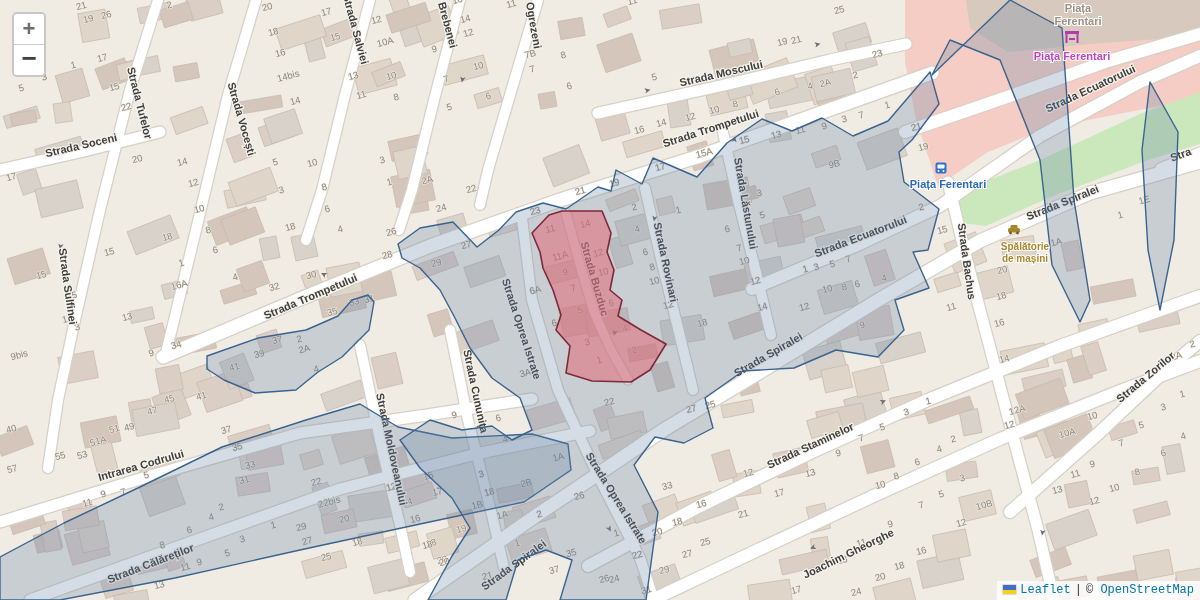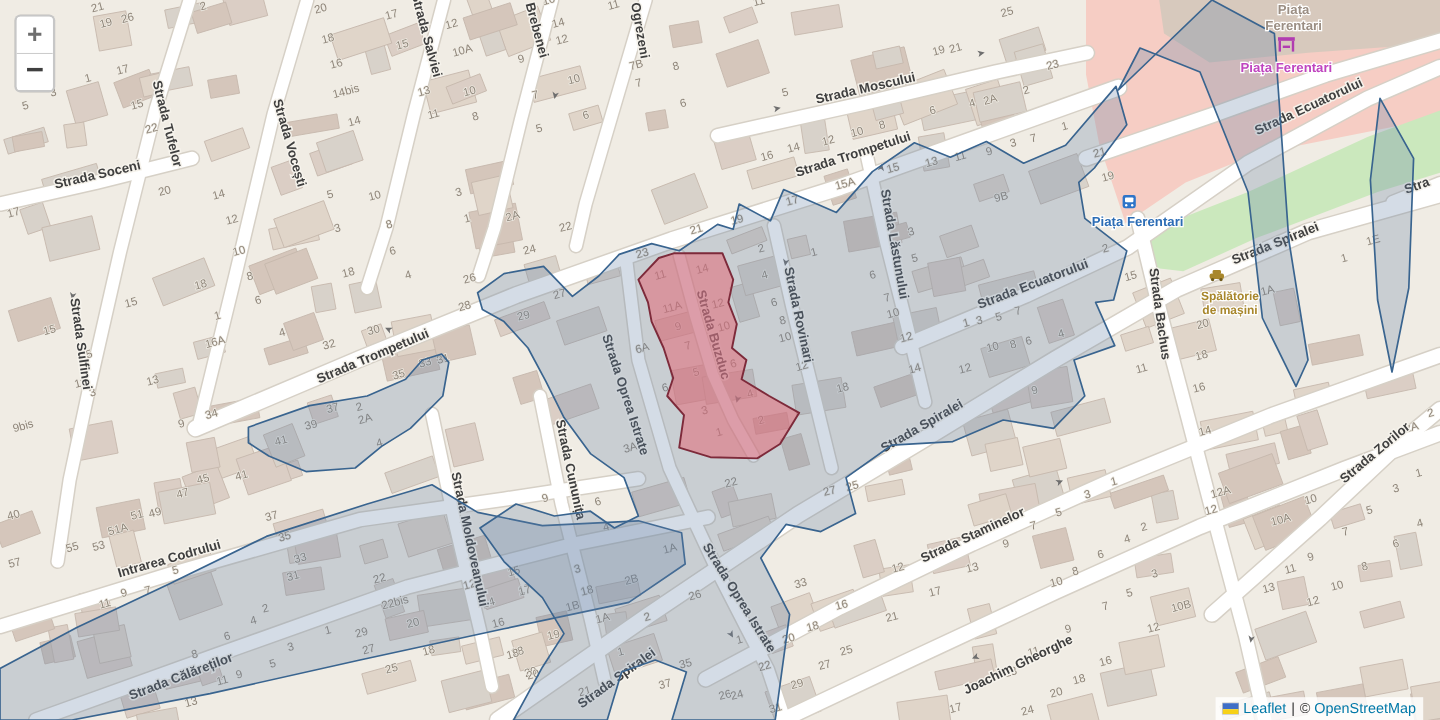--- a/index.html
+++ b/index.html
@@ -5,22 +5,22 @@
   html,body{margin:0;padding:0;background:#ddd;font-family:"Liberation Sans",sans-serif;}
   .stage{position:relative;width:1200px;height:600px;overflow:hidden;background:#f0ece4;}
   svg text{font-family:"Liberation Sans",sans-serif;}
   
   .zoom-ctl{position:absolute;top:12px;left:12px;border:2px solid rgba(0,0,0,0.22);border-radius:5px;background:#fff;z-index:20;}
   .zoom-ctl a{display:block;width:30px;height:30px;line-height:29px;text-align:center;background:#fff;
     color:#404040;font-size:22px;font-weight:bold;text-decoration:none;cursor:pointer;user-select:none;}
   .zoom-ctl a.zin{border-bottom:1px solid #ccc;border-radius:3px 3px 0 0;color:#6e6e6e;}
   .zoom-ctl a.zout{border-radius:0 0 3px 3px;font-size:26px;line-height:26px;}
   
-  .attrib{position:absolute;right:14px;bottom:0;background:rgba(255,255,255,0.82);padding:2px 6px 3px 6px;
-    font-size:12px;color:#333;z-index:20;white-space:nowrap;}
+  .attrib{position:absolute;right:0;bottom:0;background:rgba(255,255,255,0.82);padding:2px 6px 3px 6px;
+    font-size:12px;color:#333;z-index:20;white-space:nowrap;font-family:Liberation Mono, monospace;}
   .attrib a{color:#0078a8;text-decoration:none;}
   .attrib .sep{margin:0 4px;color:#333;}
   .flag{display:inline-block;width:13px;height:9px;margin-right:4px;vertical-align:-1px;box-shadow:0 0 0 0.5px #bbb;}
   .flag i{display:block;height:50%;}
   .flag .ft{background:#3f6ec6;}
   .flag .fb{background:#f7d117;}
 </style>
 </head>
 <body>
 

